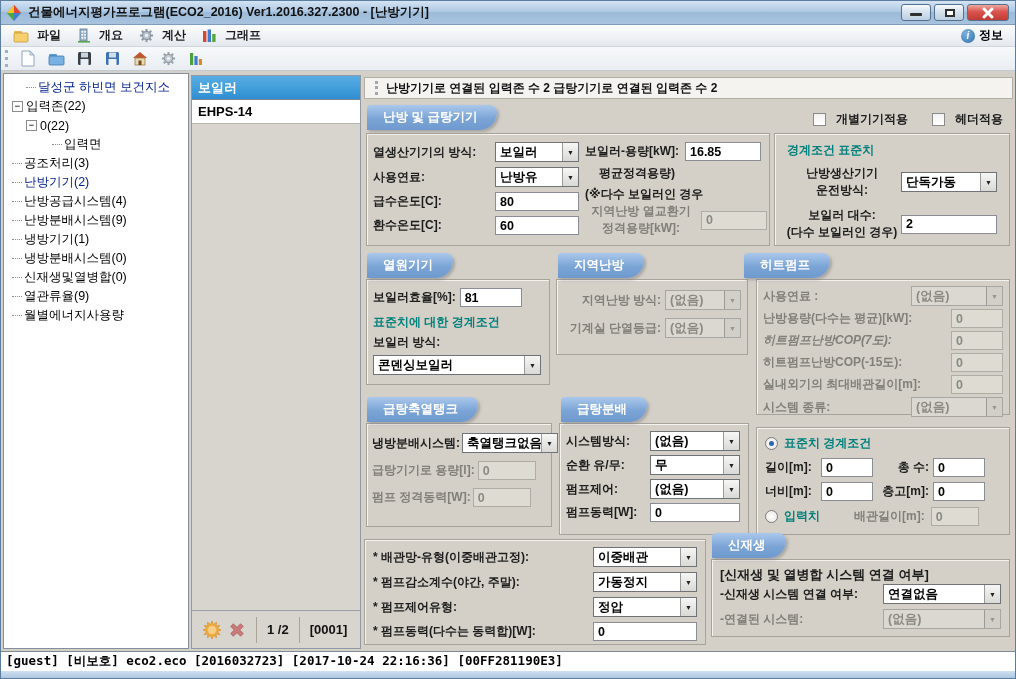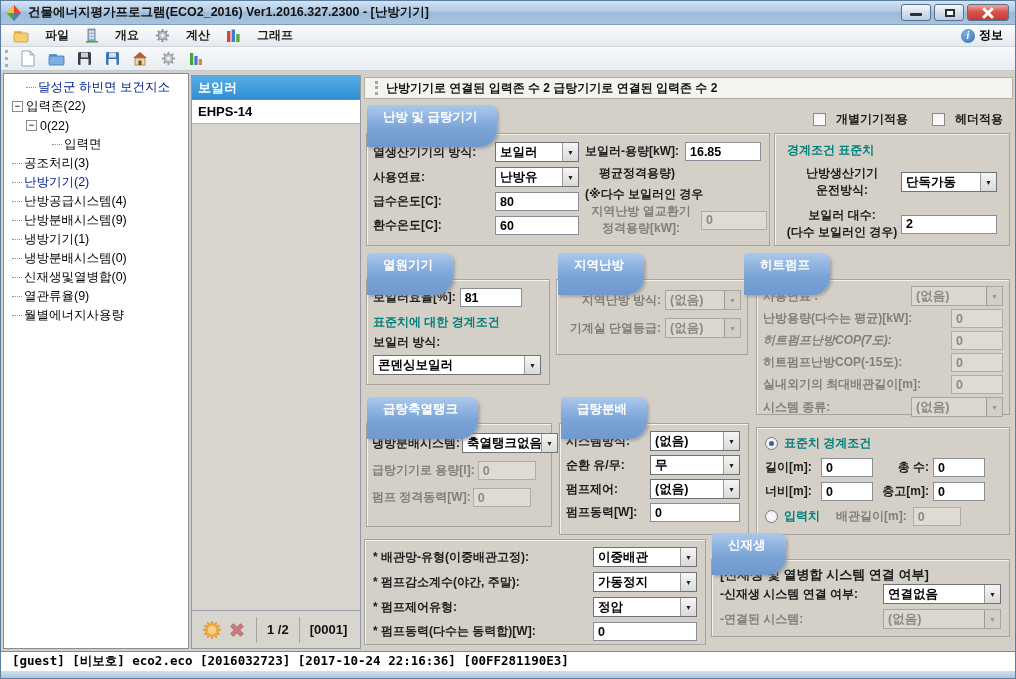--- a/index.html
+++ b/index.html
@@ -21,21 +21,21 @@
   .glyph-min { position:absolute; left:8px; right:8px; bottom:4px; height:3px; background:#2f2f2f; border-radius:1px; }
   .glyph-restore { position:absolute; left:10px; top:4px; width:10px; height:8px; border:2px solid #2f2f2f; background:#fff; }
   .glyph-close { position:absolute; inset:0; }
   .glyph-close::before,.glyph-close::after { content:""; position:absolute; left:50%; top:50%; width:14px; height:3px;
     background:#fff; border-radius:1px; }
   .glyph-close::before { transform:translate(-50%,-50%) rotate(45deg); }
   .glyph-close::after  { transform:translate(-50%,-50%) rotate(-45deg); }
   
   .menubar { height:22px; background:linear-gradient(#fbfcfd,#eef1f5 60%,#e4e9ef);
     display:flex; align-items:center; padding:0 6px; border-bottom:1px solid #cfd6de; }
-  .menu-item { display:flex; align-items:center; gap:16px; padding:0 10px 0 6px; height:20px; font-weight:700; color:#1b1b1b; cursor:default; }
+  .menu-item { display:flex; align-items:center; gap:8px; padding:0 10px 0 6px; height:20px; font-weight:700; color:#1b1b1b; cursor:default; }
   .menu-right { margin-left:auto; display:flex; align-items:center; gap:4px; padding-right:6px; font-weight:700; }
   .info-badge { width:14px; height:14px; border-radius:50%; background:radial-gradient(circle at 35% 30%,#7fb3e0,#2f6fae);
     color:#fff; font-size:10px; font-weight:700; display:flex; align-items:center; justify-content:center; font-style:italic; }
   
   .toolbar { height:24px; background:linear-gradient(#f7f9fb,#e9edf2); display:flex; align-items:center; gap:8px;
     padding:0 8px 0 10px; border-bottom:1px solid #c3cbd4; position:relative; }
   .grip { width:3px; align-self:stretch; margin:3px 2px; border-left:3px dotted #9fb0c0; }
   .tbtn { width:20px; height:20px; display:flex; align-items:center; justify-content:center; cursor:default; }
   
   .main { position:relative; height:580px; background:#d4d0c8; }
@@ -56,21 +56,21 @@
     padding:0 6px; border-bottom:1px solid #b9b6af; font-size:13px; cursor:default; }
   .list-footer { position:absolute; left:0; right:0; bottom:0; height:38px; border-top:1px solid #9aa0a8;
     display:flex; align-items:center; gap:6px; padding:0 4px 0 10px; background:#d8d5ce; }
   .list-footer .vsep { width:1px; height:26px; background:#a8a49c; margin:0 4px; }
   .pager-text,.code-text { font-weight:700; font-size:13px; color:#111; }
   
   .form-area { position:absolute; left:361px; top:0; width:655px; height:580px; }
   .info-bar { position:absolute; left:2px; top:6px; width:649px; height:22px; background:#f4f3f0;
     border:1px solid #b2afa7; display:flex; align-items:center; font-weight:700; color:#111; padding-left:10px; }
   .info-bar::before { content:""; border-left:3px dotted #9fa8b2; height:14px; margin-right:8px; }
-  .tab { position:absolute; height:42px; padding:0 20px 0 16px; background:linear-gradient(#aac8ec,#7ba4d6 55%,#6f99cd);
+  .tab { position:absolute; height:25px; padding:0 20px 0 16px; background:linear-gradient(#aac8ec,#7ba4d6 55%,#6f99cd);
     color:#fff; font-weight:700; font-size:12.5px; line-height:24px; border-radius:4px 8px 18px 0;
     box-shadow:2px 2px 3px rgba(130,130,130,.55); white-space:nowrap; z-index:2; cursor:default; }
   .gbox { position:absolute; border:1px solid #a6a39b; background:#d4d0c8;
     box-shadow:inset 1px 1px 0 #f5f3ee; z-index:1; }
   .lbl { font-weight:700; color:#1c1c1c; white-space:nowrap; }
   .lbl.dim { color:#807f78; }
   .teal { color:#00807c; font-weight:700; }
   .inp { height:19px; border:1px solid #8a8d96; background:#fff; font-weight:700; font-size:12.5px;
     padding:0 4px; font-family:inherit; color:#000; }
   .inp.dis { background:#dedbd3; color:#8b8a82; border-color:#aeaca4; }
@@ -81,21 +81,21 @@
     font-size:7px; color:#222; background:linear-gradient(#f6f6f6,#d9d9d6); border-left:1px solid #9a9a98; }
   .sel.dis { background:#dbd8d1; color:#8b8a82; border-color:#a8a6a0; }
   .sel.dis .arrow { color:#97958d; background:#d2cfc8; }
   .cbx { width:13px; height:13px; border:1px solid #8a8a8a; background:linear-gradient(#f2f2f2,#fff); flex:none; }
   .radio { width:13px; height:13px; border-radius:50%; border:1px solid #7c7c7c;
     background:radial-gradient(#fff,#e4e4e4); position:relative; flex:none; display:inline-block; }
   .radio.on::after { content:""; position:absolute; inset:3px; border-radius:50%; background:#2c66ad; }
   .frow { display:flex; align-items:center; }
   
   .statusbar { height:20px; background:#fff; border-top:1px solid #7e8a96; display:flex; align-items:center;
-    padding-left:11px; font-family:"DejaVu Sans Mono","Liberation Mono",monospace; font-weight:700; font-size:12.5px; color:#000; }
+    padding-left:5px; font-family:"DejaVu Sans Mono","Liberation Mono",monospace; font-weight:700; font-size:12.5px; color:#000; }
   .bottom-strip { height:8px; background:linear-gradient(#cfe0f0,#a9c4de); }
 </style>
 </head>
 <body>
 
 <div class="titlebar">
   <svg class="app-icon" viewBox="0 0 18 18">
     <polygon points="9,1 16,9 9,17 2,9" fill="#f6f6f6" stroke="#888" stroke-width="0.6"></polygon>
     <polygon points="9,1 16,9 9,9" fill="#e8452c"></polygon>
     <polygon points="16,9 9,17 9,9" fill="#3d7dd0"></polygon>
@@ -506,21 +506,21 @@
       </div>
       <div class="frow" style="margin-bottom:6px;">
         <span class="lbl" style="width:56px;">너비[m]:</span>
         <input class="inp" style="width: 52px;" value="0">
         <span class="lbl" style="width:60px; text-align:right; padding-right:4px;">층고[m]:</span>
         <input class="inp" style="width: 52px;" value="0">
       </div>
       <div class="frow" style="gap:6px;">
         <span class="radio"></span>
         <span class="teal">입력치</span>
-        <span class="lbl dim" style="margin-left:10px;">배관길이[m]:</span>
+        <span class="lbl dim" style="margin-left:28px;">배관길이[m]:</span>
         <input class="inp dis" style="width: 48px;" value="0">
       </div>
     </div>
 
     <div class="gbox" style="left:2px; top:468px; width:342px; height:106px; padding:7px 8px;">
       <div class="frow" style="margin-bottom:5px;">
         <span class="lbl" style="flex:1;">* 배관망-유형(이중배관고정):</span>
         <span class="sel" style="width:104px;">
             <span class="sel-text">이중배관</span>
             <span class="arrow">▼</span>

